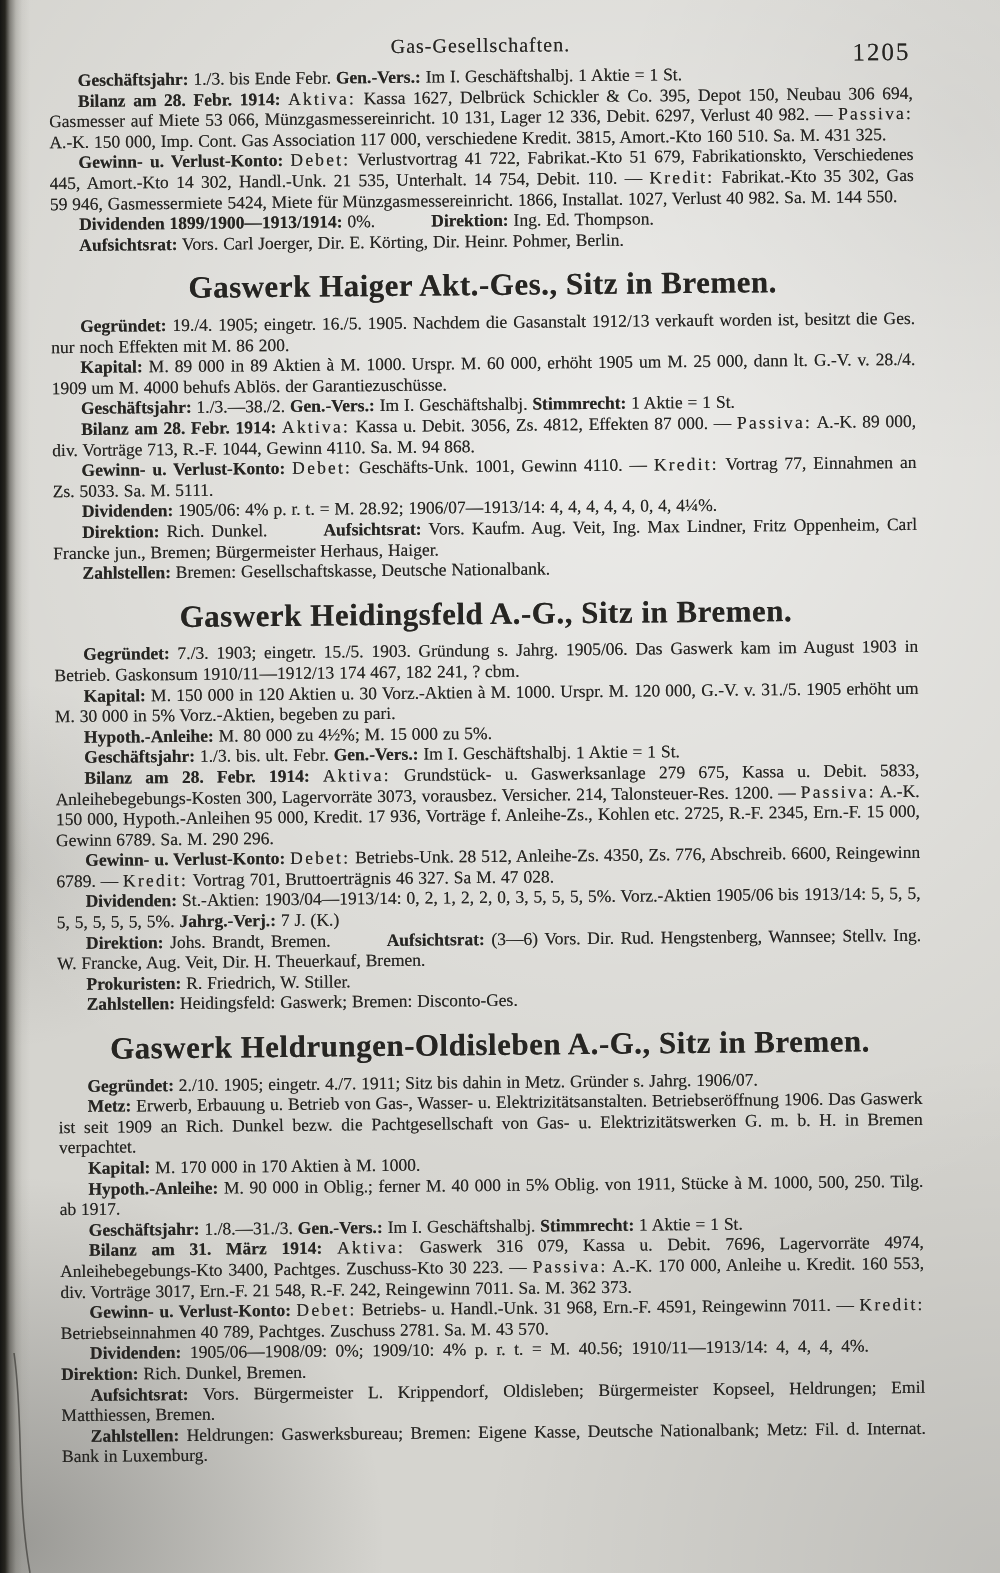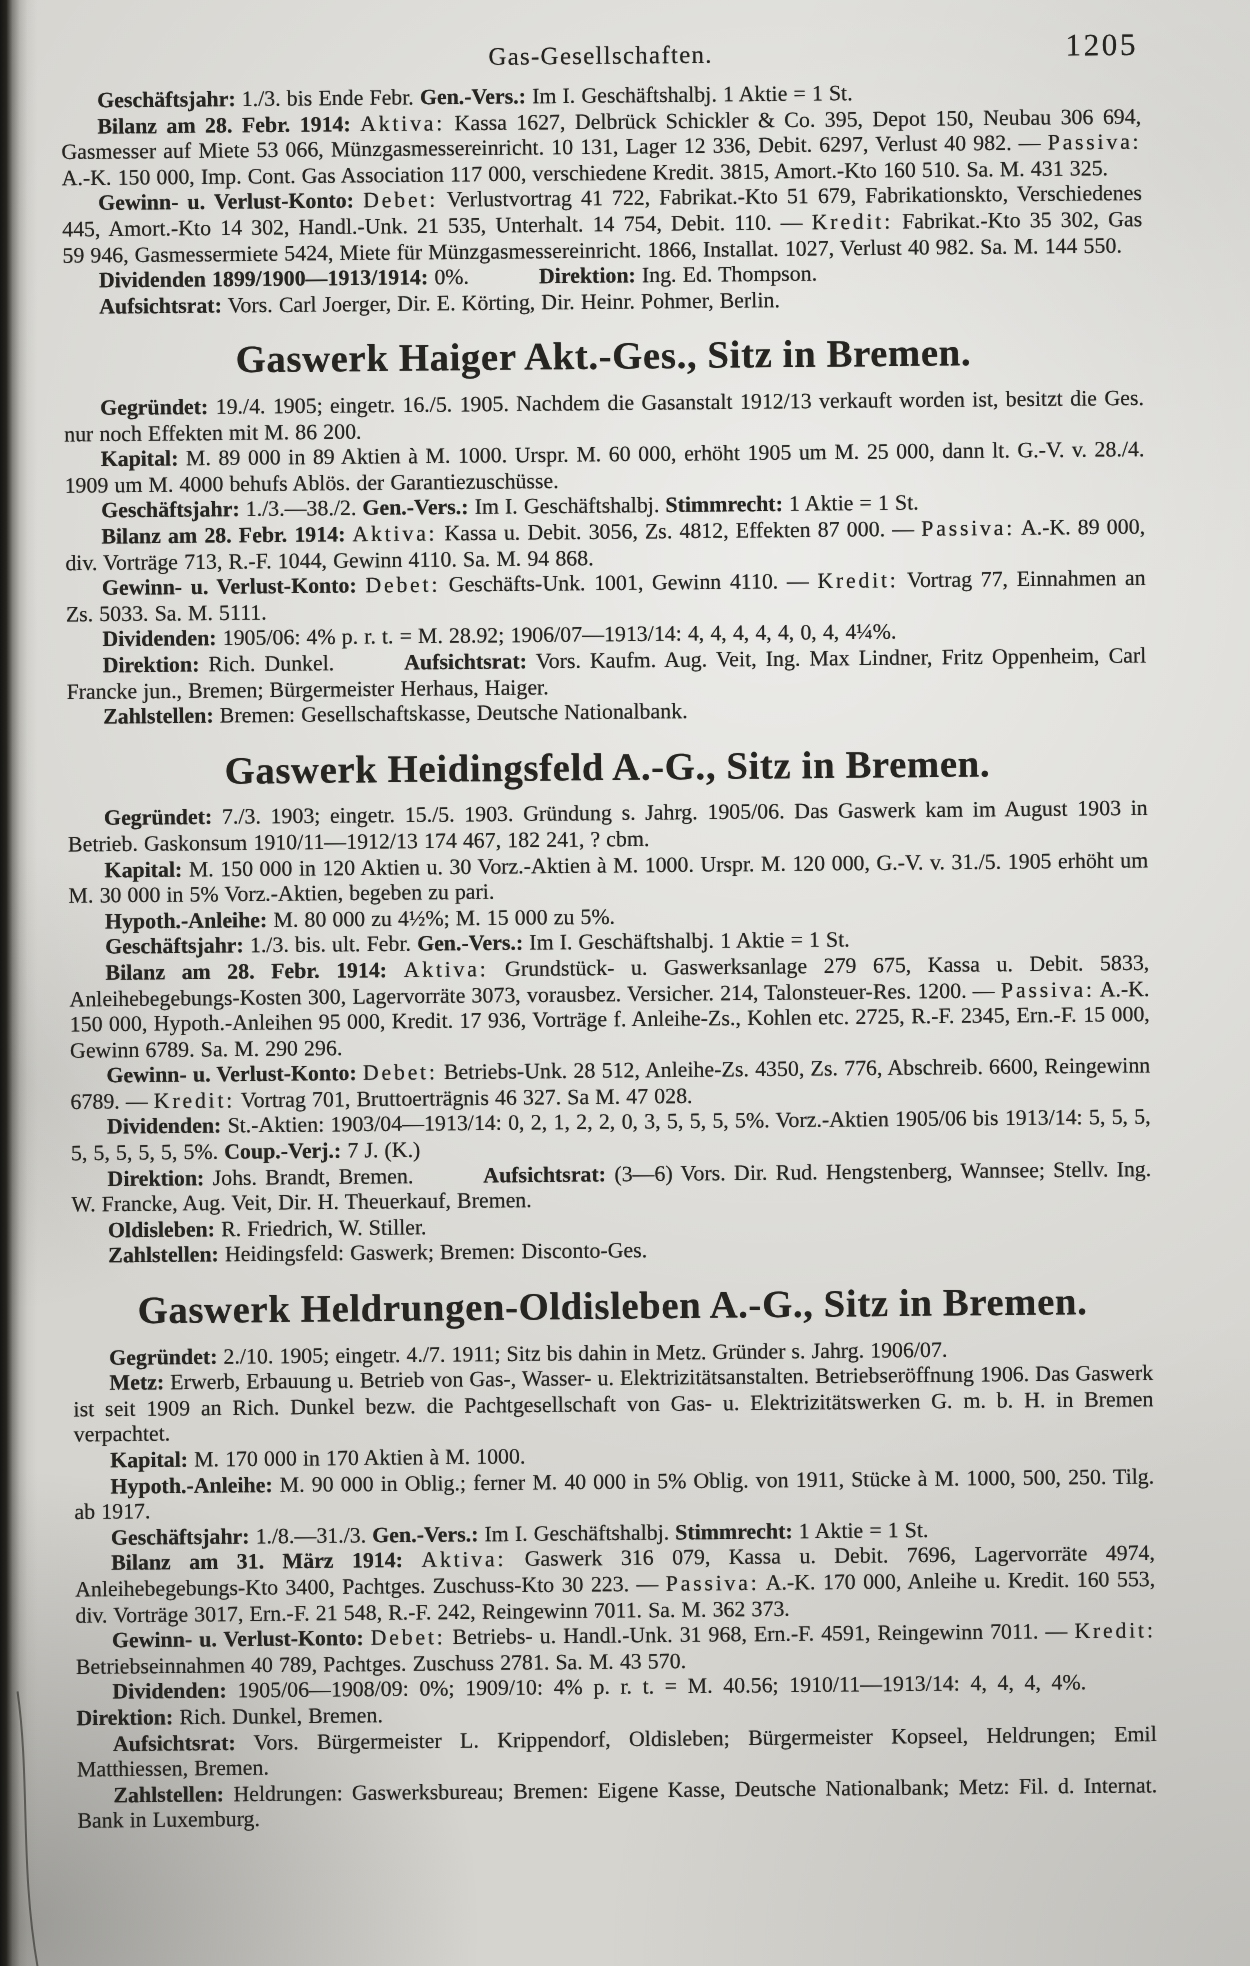--- a/index.html
+++ b/index.html
@@ -31,21 +31,21 @@
     padding:22px 88px 0 48px;
     transform:rotate(-0.55deg);
     transform-origin:90% 0;
     text-shadow:0 0 0.6px rgba(38,37,34,0.65);
   }
   .running-head { position:relative; height:40px; }
   .head-title {
     position:absolute; left:50%; top:8px; transform:translateX(-50%);
     font-size:20px; letter-spacing:1px;
   }
-  .page-num { position:absolute; right:2px; top:1px; font-size:25px; letter-spacing:2px; }
+  .page-num { position:absolute; right:2px; top:16px; font-size:25px; letter-spacing:2px; }
   .entry-title {
     text-align:center; font-size:31px; font-weight:bold;
     margin:16px 0 9px 0; letter-spacing:0.5px; line-height:1.15;
   }
   .para {
     margin:0; text-indent:29px; text-align:justify;
     font-size:17.5px; line-height:20.6px;
     word-spacing:0.5px;
   }
   .run.bold   { font-weight:bold; }
@@ -86,23 +86,23 @@
           <p class="para"><span class="run bold">Zahlstellen:</span><span class="run normal"> Bremen: Gesellschaftskasse, Deutsche Nationalbank.</span></p>
         </section>
         <section>
           <h2 class="entry-title">Gaswerk Heidingsfeld A.-G., Sitz in Bremen.</h2>
           <p class="para"><span class="run bold">Gegründet:</span><span class="run normal"> 7./3. 1903; eingetr. 15./5. 1903.  Gründung s. Jahrg. 1905/06.  Das Gaswerk kam im August 1903 in Betrieb.  Gaskonsum 1910/11—1912/13 174&nbsp;467, 182&nbsp;241, ? cbm.</span></p>
           <p class="para"><span class="run bold">Kapital:</span><span class="run normal"> M. 150&nbsp;000 in 120 Aktien u. 30 Vorz.-Aktien à M. 1000.  Urspr. M. 120&nbsp;000, G.-V. v. 31./5. 1905 erhöht um M. 30&nbsp;000 in 5% Vorz.-Aktien, begeben zu pari.</span></p>
           <p class="para"><span class="run bold">Hypoth.-Anleihe:</span><span class="run normal"> M. 80&nbsp;000 zu 4½%; M. 15&nbsp;000 zu 5%.</span></p>
           <p class="para"><span class="run bold">Geschäftsjahr:</span><span class="run normal"> 1./3. bis. ult. Febr.  </span><span class="run bold">Gen.-Vers.:</span><span class="run normal"> Im I. Geschäftshalbj.  1 Aktie = 1 St.</span></p>
           <p class="para"><span class="run bold">Bilanz am 28. Febr. 1914:</span><span class="run normal"> </span><span class="run spaced">Aktiva:</span><span class="run normal"> Grundstück- u. Gaswerksanlage 279&nbsp;675, Kassa u. Debit. 5833, Anleihebegebungs-Kosten 300, Lagervorräte 3073, vorausbez. Versicher. 214, Talonsteuer-Res. 1200. — </span><span class="run spaced">Passiva:</span><span class="run normal"> A.-K. 150&nbsp;000, Hypoth.-Anleihen 95&nbsp;000, Kredit. 17&nbsp;936, Vorträge f. Anleihe-Zs., Kohlen etc. 2725, R.-F. 2345, Ern.-F. 15&nbsp;000, Gewinn 6789.  Sa. M. 290&nbsp;296.</span></p>
           <p class="para"><span class="run bold">Gewinn- u. Verlust-Konto:</span><span class="run normal"> </span><span class="run spaced">Debet:</span><span class="run normal"> Betriebs-Unk. 28&nbsp;512, Anleihe-Zs. 4350, Zs. 776, Abschreib. 6600, Reingewinn 6789. — </span><span class="run spaced">Kredit:</span><span class="run normal"> Vortrag 701, Bruttoerträgnis 46&nbsp;327.  Sa M. 47&nbsp;028.</span></p>
-          <p class="para"><span class="run bold">Dividenden:</span><span class="run normal"> St.-Aktien: 1903/04—1913/14: 0, 2, 1, 2, 2, 0, 3, 5, 5, 5, 5%.  Vorz.-Aktien 1905/06 bis 1913/14: 5, 5, 5, 5, 5, 5, 5, 5, 5%.  </span><span class="run bold">Coup.-Verj.:</span><span class="run normal"> 7 J. (K.)</span></p>
+          <p class="para"><span class="run bold">Dividenden:</span><span class="run normal"> St.-Aktien: 1903/04—1913/14: 0, 2, 1, 2, 2, 0, 3, 5, 5, 5, 5%.  Vorz.-Aktien 1905/06 bis 1913/14: 5, 5, 5, 5, 5, 5, 5, 5, 5%.  </span><span class="run bold">Jahrg.-Verj.:</span><span class="run normal"> 7 J. (K.)</span></p>
           <p class="para"><span class="run bold">Direktion:</span><span class="run normal"> Johs. Brandt, Bremen.</span><span class="run gap"></span><span class="run bold">Aufsichtsrat:</span><span class="run normal"> (3—6) Vors. Dir. Rud. Hengstenberg, Wannsee; Stellv. Ing. W. Francke, Aug. Veit, Dir. H. Theuerkauf, Bremen.</span></p>
-          <p class="para"><span class="run bold">Oldisleben:</span><span class="run normal"> R. Friedrich, W. Stiller.</span></p>
+          <p class="para"><span class="run bold">Prokuristen:</span><span class="run normal"> R. Friedrich, W. Stiller.</span></p>
           <p class="para"><span class="run bold">Zahlstellen:</span><span class="run normal"> Heidingsfeld: Gaswerk; Bremen: Disconto-Ges.</span></p>
         </section>
         <section>
           <h2 class="entry-title">Gaswerk Heldrungen-Oldisleben A.-G., Sitz in Bremen.</h2>
           <p class="para"><span class="run bold">Gegründet:</span><span class="run normal"> 2./10. 1905; eingetr. 4./7. 1911; Sitz bis dahin in Metz.  Gründer s. Jahrg. 1906/07.</span></p>
           <p class="para"><span class="run bold">Metz:</span><span class="run normal"> Erwerb, Erbauung u. Betrieb von Gas-, Wasser- u. Elektrizitätsanstalten.  Betriebseröffnung 1906.  Das Gaswerk ist seit 1909 an Rich. Dunkel bezw. die Pachtgesellschaft von Gas- u. Elektrizitätswerken G. m. b. H. in Bremen verpachtet.</span></p>
           <p class="para"><span class="run bold">Kapital:</span><span class="run normal"> M. 170&nbsp;000 in 170 Aktien à M. 1000.</span></p>
           <p class="para"><span class="run bold">Hypoth.-Anleihe:</span><span class="run normal"> M. 90&nbsp;000 in Oblig.; ferner M. 40&nbsp;000 in 5% Oblig. von 1911, Stücke à M. 1000, 500, 250.  Tilg. ab 1917.</span></p>
           <p class="para"><span class="run bold">Geschäftsjahr:</span><span class="run normal"> 1./8.—31./3.  </span><span class="run bold">Gen.-Vers.:</span><span class="run normal"> Im I. Geschäftshalbj.  </span><span class="run bold">Stimmrecht:</span><span class="run normal"> 1 Aktie = 1 St.</span></p>
           <p class="para"><span class="run bold">Bilanz am 31. März 1914:</span><span class="run normal"> </span><span class="run spaced">Aktiva:</span><span class="run normal"> Gaswerk 316&nbsp;079, Kassa u. Debit. 7696, Lagervorräte 4974, Anleihebegebungs-Kto 3400, Pachtges. Zuschuss-Kto 30&nbsp;223. — </span><span class="run spaced">Passiva:</span><span class="run normal"> A.-K. 170&nbsp;000, Anleihe u. Kredit. 160&nbsp;553, div. Vorträge 3017, Ern.-F. 21&nbsp;548, R.-F. 242, Reingewinn 7011.  Sa. M. 362&nbsp;373.</span></p>

